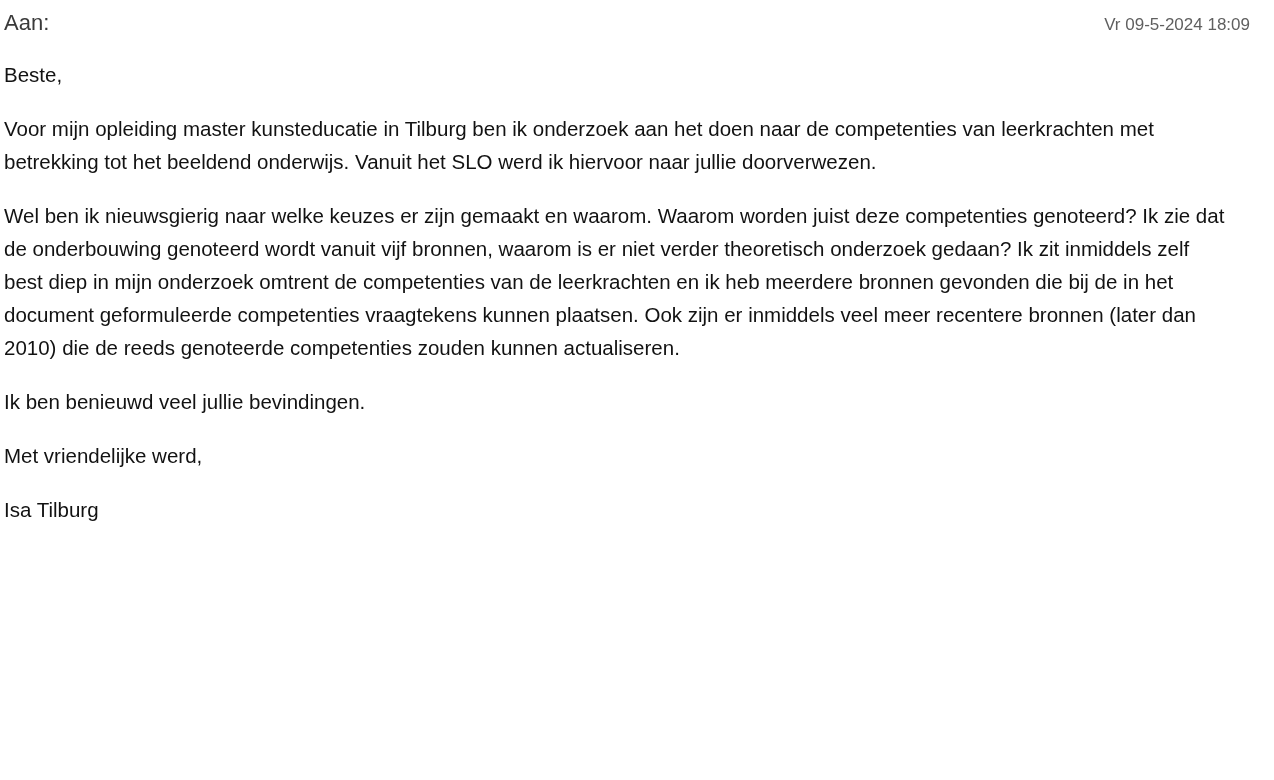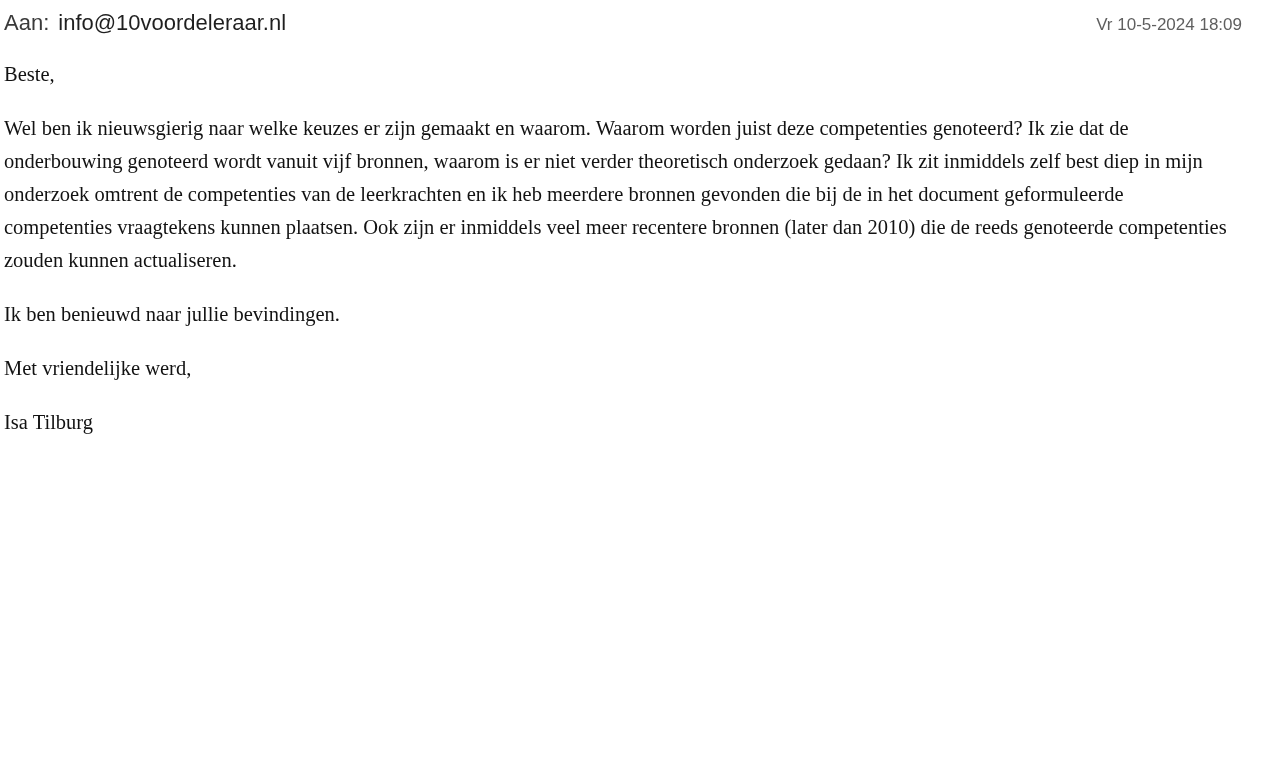--- a/index.html
+++ b/index.html
@@ -11,21 +11,21 @@
     height: 780px;
     background: #ffffff;
     font-family: "Liberation Sans", sans-serif;
     color: #1a1a1a;
     overflow: hidden;
   }
   .email-view {
     width: 1274px;
     height: 664px;
     box-sizing: border-box;
-    padding: 10px 30px 0 4px;
+    padding: 10px 22px 0 4px;
     position: relative;
   }
   .header-row {
     display: flex;
     align-items: baseline;
     justify-content: space-between;
     width: 100%;
     margin-bottom: 22px;
   }
   .recipient-block {
@@ -48,40 +48,39 @@
     padding-right: 2px;
   }
   .body-block {
     font-size: 20.5px;
     line-height: 33px;
     color: #121212;
     max-width: 1228px;
   }
   .body-block p {
     margin: 0 0 21px 0;
-    font-family: Liberation Serif, serif;
   }
   .signature-name {
     margin-top: 0;
   }
 </style>
 </head>
 <body>
 
 <div class="email-view">
 
   <div class="header-row">
     <div class="recipient-block">
       <span class="recipient-label">Aan:</span>
-      <span class="recipient-address">info@10voordeleraar.nl</span>
     </div>
-    <div class="timestamp">Vr 10-5-2024 18:09</div>
+    <div class="timestamp">Vr 09-5-2024 18:09</div>
   </div>
 
   <div class="body-block">
     <p>Beste,</p>
+    <p>Voor mijn opleiding master kunsteducatie in Tilburg ben ik onderzoek aan het doen naar de competenties van leerkrachten met betrekking tot het beeldend onderwijs. Vanuit het SLO werd ik hiervoor naar jullie doorverwezen.</p>
     <p>Wel ben ik nieuwsgierig naar welke keuzes er zijn gemaakt en waarom. Waarom worden juist deze competenties genoteerd? Ik zie dat de onderbouwing genoteerd wordt vanuit vijf bronnen, waarom is er niet verder theoretisch onderzoek gedaan? Ik zit inmiddels zelf best diep in mijn onderzoek omtrent de competenties van de leerkrachten en ik heb meerdere bronnen gevonden die bij de in het document geformuleerde competenties vraagtekens kunnen plaatsen. Ook zijn er inmiddels veel meer recentere bronnen (later dan 2010) die de reeds genoteerde competenties zouden kunnen actualiseren.</p>
-    <p>Ik ben benieuwd naar jullie bevindingen.</p>
+    <p>Ik ben benieuwd veel jullie bevindingen.</p>
     <p>Met vriendelijke werd,</p>
     <p class="signature-name">Isa Tilburg</p>
   </div>
 
 </div>
 
 </body></html>

